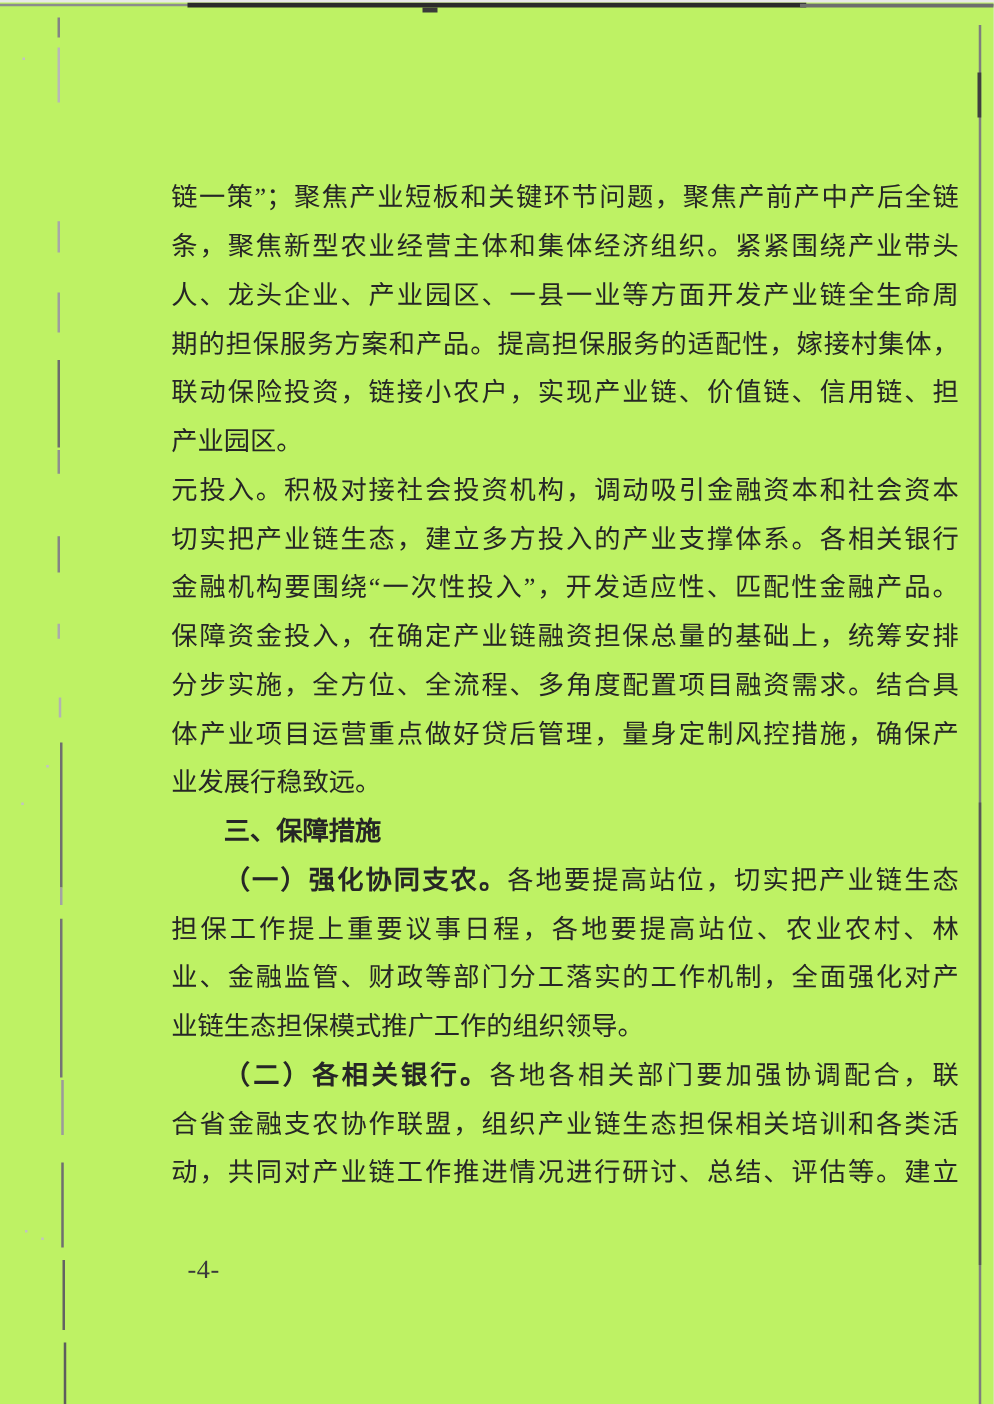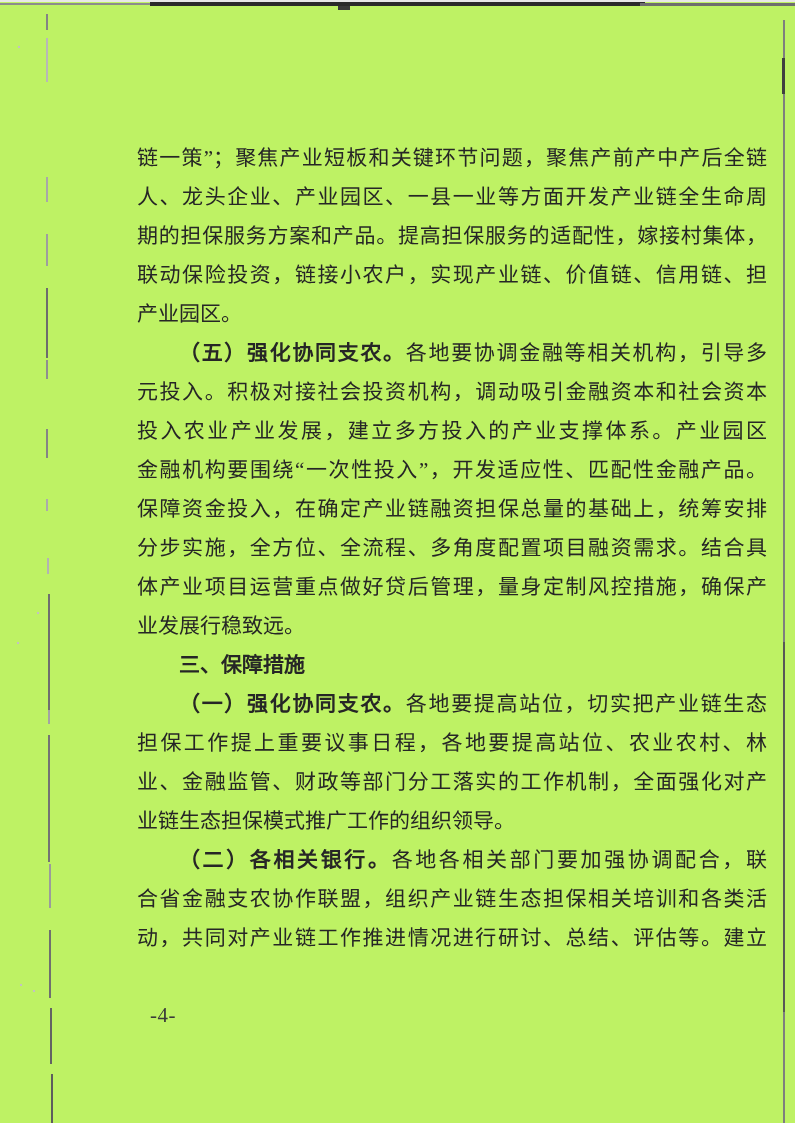--- a/index.html
+++ b/index.html
@@ -75,29 +75,29 @@
 
   <div class="speck" style="left:18px;top:44px"></div>
   <div class="speck" style="left:37px;top:610px"></div>
   <div class="speck" style="left:17px;top:640px"></div>
   <div class="speck" style="left:20px;top:982px"></div>
   <div class="speck" style="left:33px;top:988px"></div>
 
   <div class="text-block" id="text-block">
       <div class="para">
         <div class="line fill"><span>链一策”；聚焦产业短板和关键环节问题，聚焦产前产中产后全链</span></div>
+        <div class="line fill"><span>条，聚焦新型农业经营主体和集体经济组织。紧紧围绕产业带头</span></div>
         <div class="line fill"><span>人、龙头企业、产业园区、一县一业等方面开发产业链全生命周</span></div>
         <div class="line fill"><span>期的担保服务方案和产品。提高担保服务的适配性，嫁接村集体，</span></div>
         <div class="line fill"><span>联动保险投资，链接小农户，实现产业链、价值链、信用链、担</span></div>
         <div class="line"><span>产业园区。</span></div>
       </div>
       <div class="para">
-        <div class="line fill indent"><span class="bold">（五）强化协同支农。</span><span>各地要协调金融等相关机构，引导多</span></div>
         <div class="line fill"><span>元投入。积极对接社会投资机构，调动吸引金融资本和社会资本</span></div>
-        <div class="line fill"><span>投入农业产业发展，建立多方投入的产业支撑体系。产业园区</span></div>
+        <div class="line fill"><span>切实把产业链生态，建立多方投入的产业支撑体系。各相关银行</span></div>
         <div class="line fill"><span>金融机构要围绕“一次性投入”，开发适应性、匹配性金融产品。</span></div>
         <div class="line fill"><span>保障资金投入，在确定产业链融资担保总量的基础上，统筹安排</span></div>
         <div class="line fill"><span>分步实施，全方位、全流程、多角度配置项目融资需求。结合具</span></div>
         <div class="line fill"><span>体产业项目运营重点做好贷后管理，量身定制风控措施，确保产</span></div>
         <div class="line"><span>业发展行稳致远。</span></div>
       </div>
       <div class="para">
         <div class="line indent"><span class="bold">三、保障措施</span></div>
       </div>
       <div class="para">

